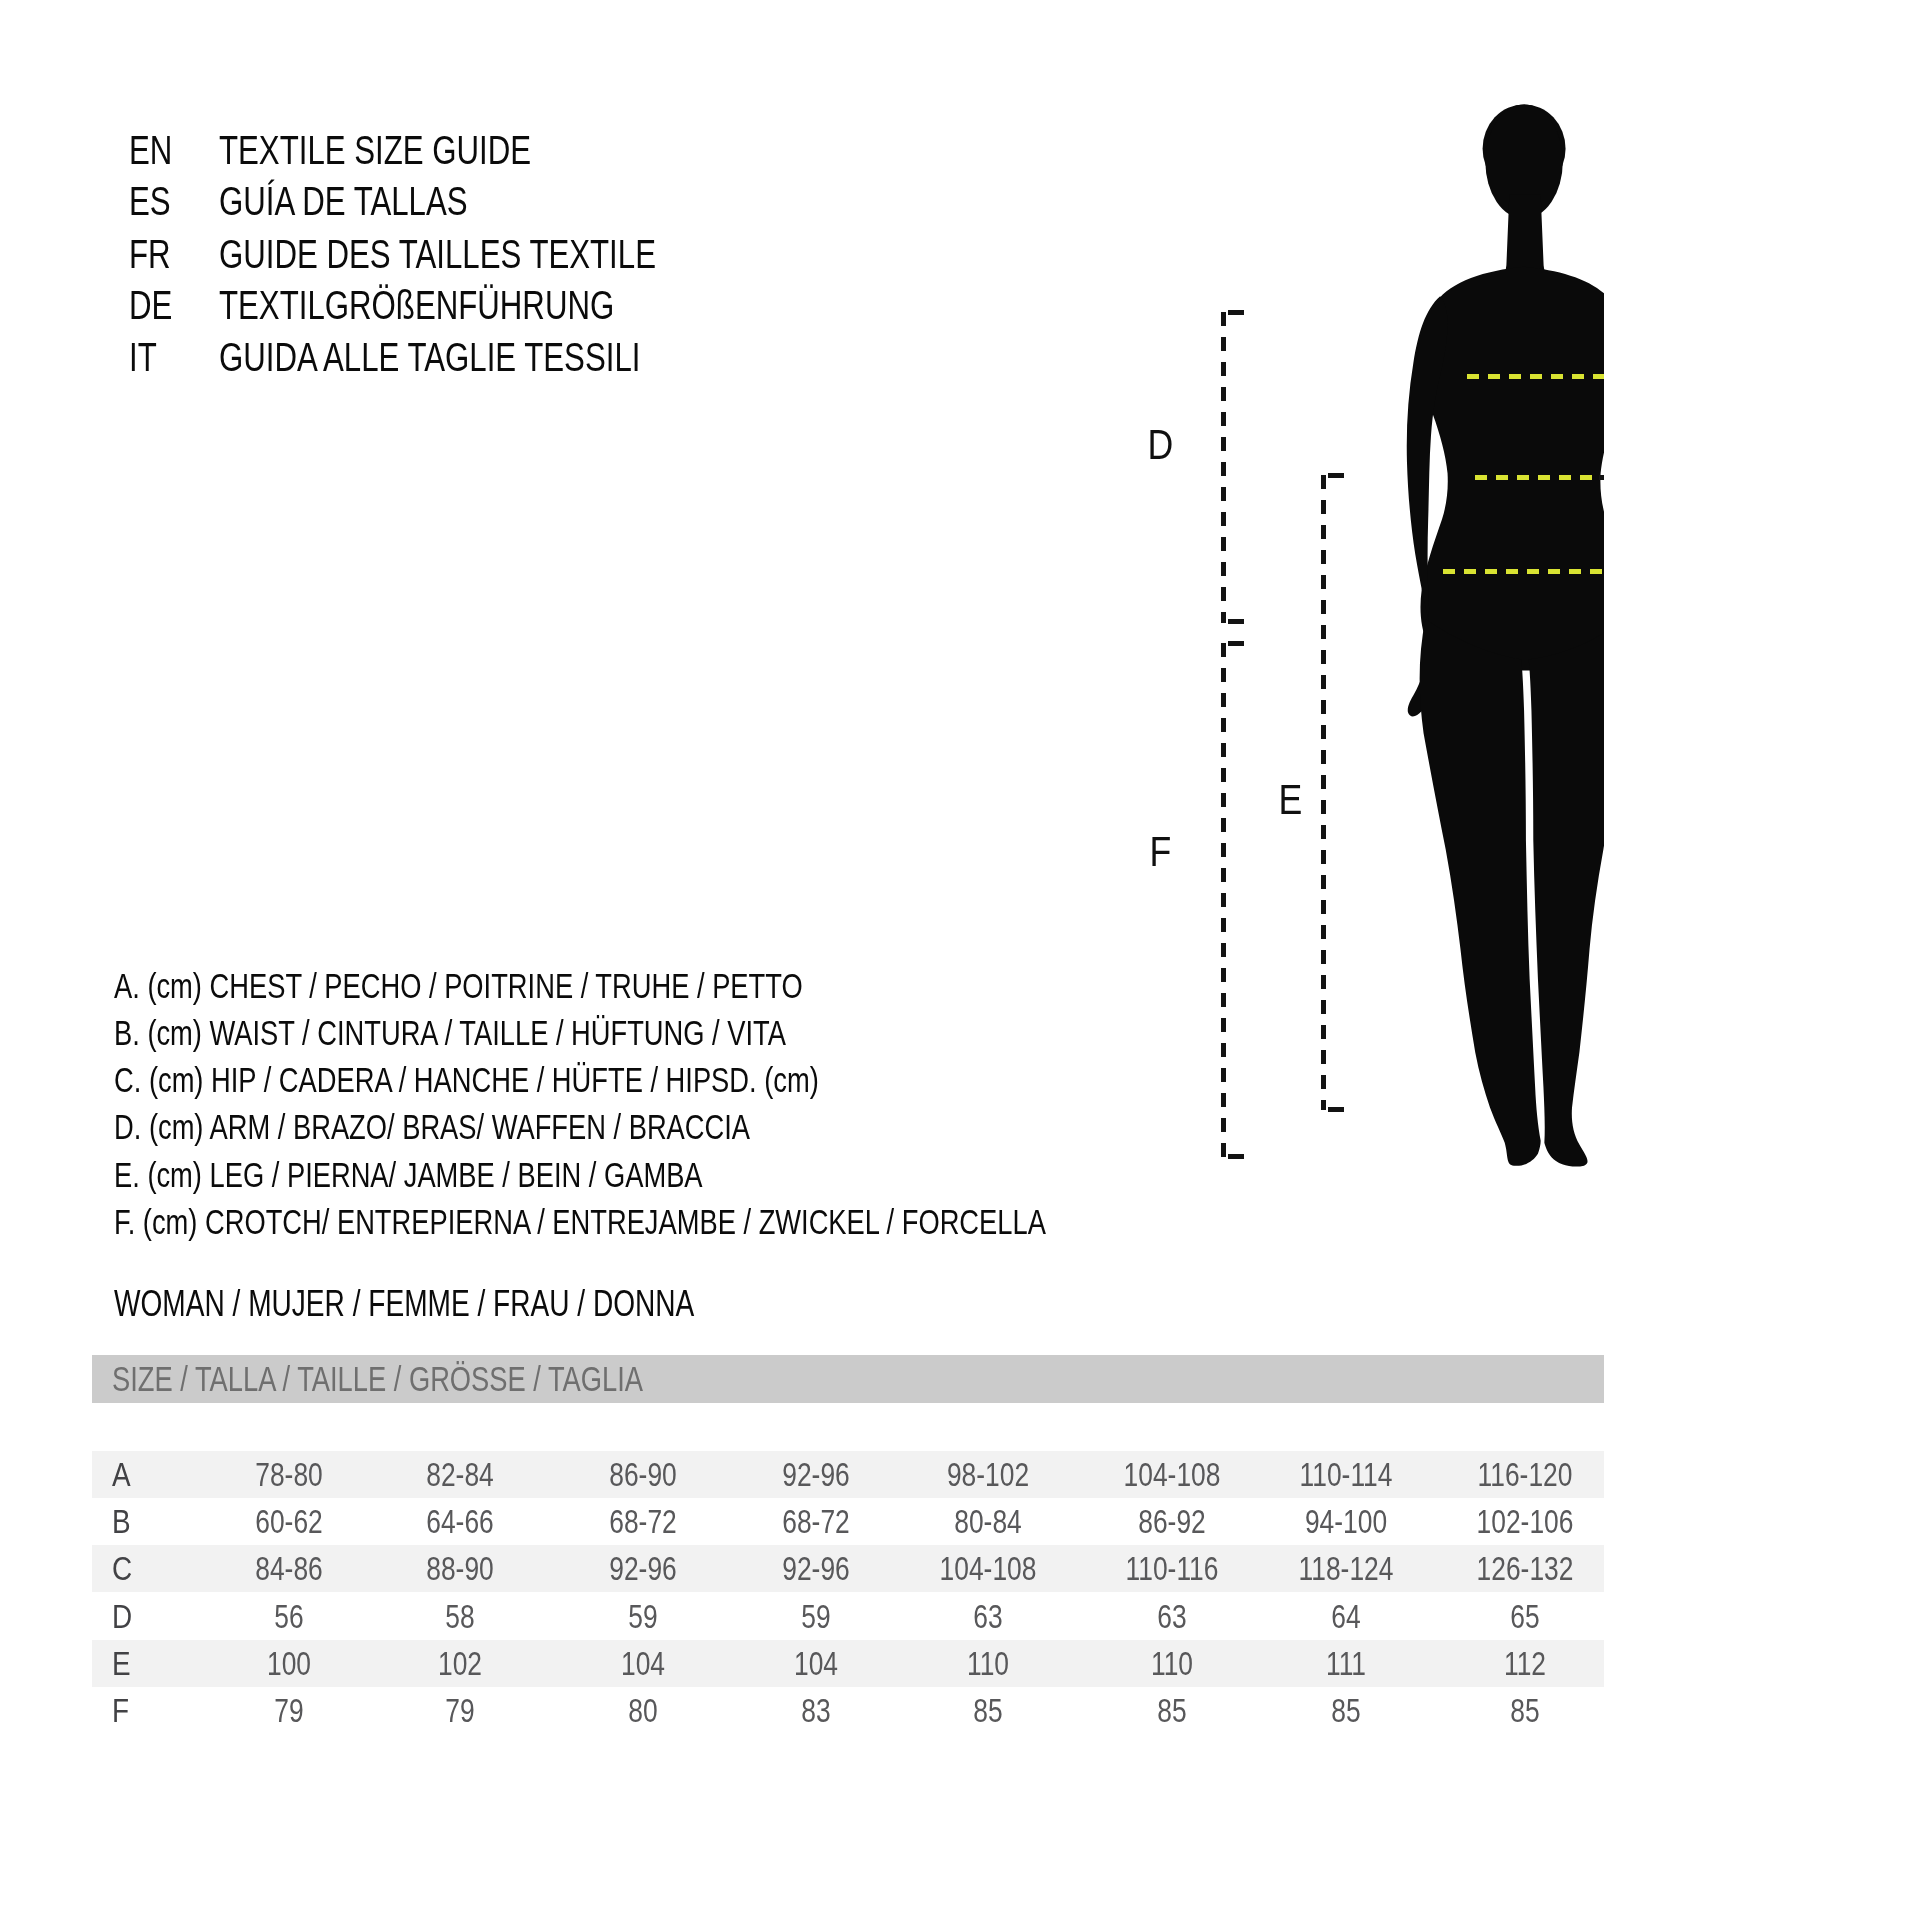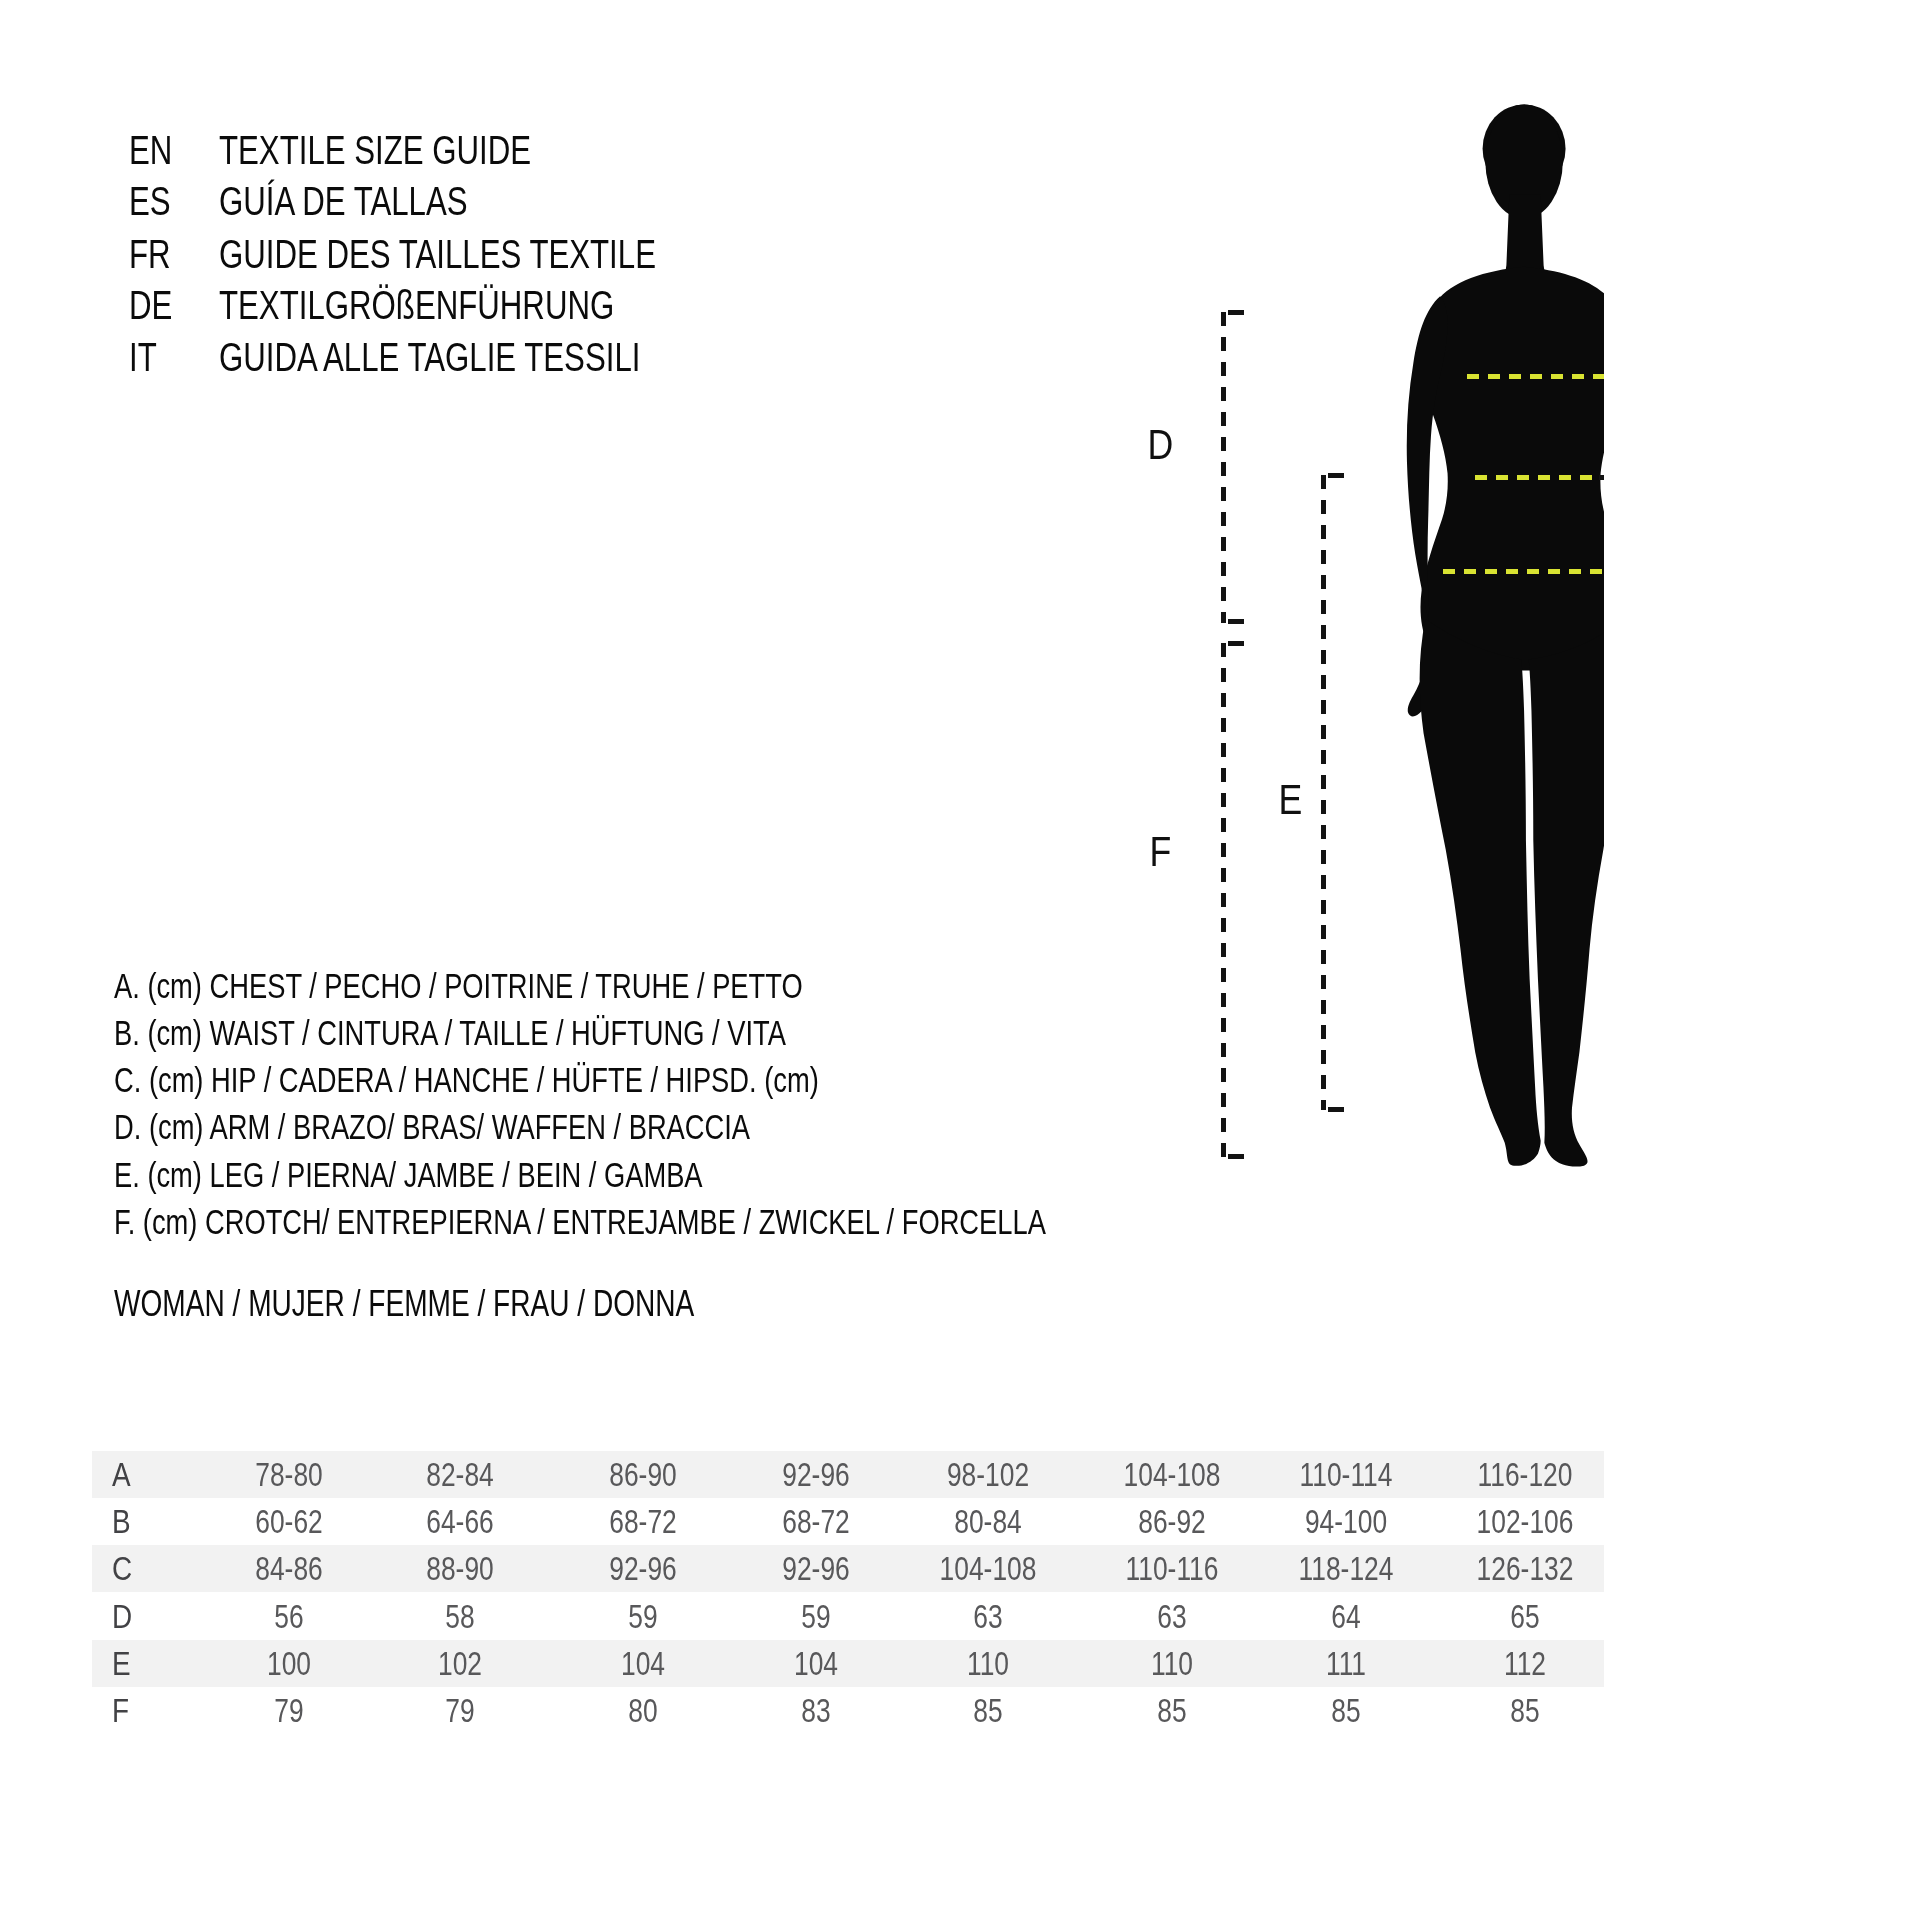--- a/index.html
+++ b/index.html
@@ -162,20 +162,23 @@
     <span class="t meas" style="left:114px;top:1010px">B. (cm) WAIST / CINTURA / TAILLE / HÜFTUNG / VITA</span>
     <span class="t meas" style="left:114px;top:1057px">C. (cm) HIP / CADERA / HANCHE / HÜFTE / HIPSD. (cm)</span>
     <span class="t meas" style="left:114px;top:1104px">D. (cm) ARM / BRAZO/ BRAS/ WAFFEN / BRACCIA</span>
     <span class="t meas" style="left:114px;top:1152px">E. (cm) LEG / PIERNA/ JAMBE / BEIN / GAMBA</span>
     <span class="t meas" style="left:114px;top:1199px">F. (cm) CROTCH/ ENTREPIERNA / ENTREJAMBE / ZWICKEL / FORCELLA</span>
   </div>
 
   <span class="t gender" style="left:114px;top:1281px">WOMAN / MUJER / FEMME / FRAU / DONNA</span>
 
   <div class="size-table">
+    <div class="size-bar">
+      <span class="size-bar-label">SIZE / TALLA / TAILLE / GRÖSSE / TAGLIA</span>
+    </div>
 
 
     <div class="tr stripe" style="top:96px">
       <span class="row-label">A</span>
       <span class="cell c0">78-80</span>
       <span class="cell c1">82-84</span>
       <span class="cell c2">86-90</span>
       <span class="cell c3">92-96</span>
       <span class="cell c4">98-102</span>
       <span class="cell c5">104-108</span>

